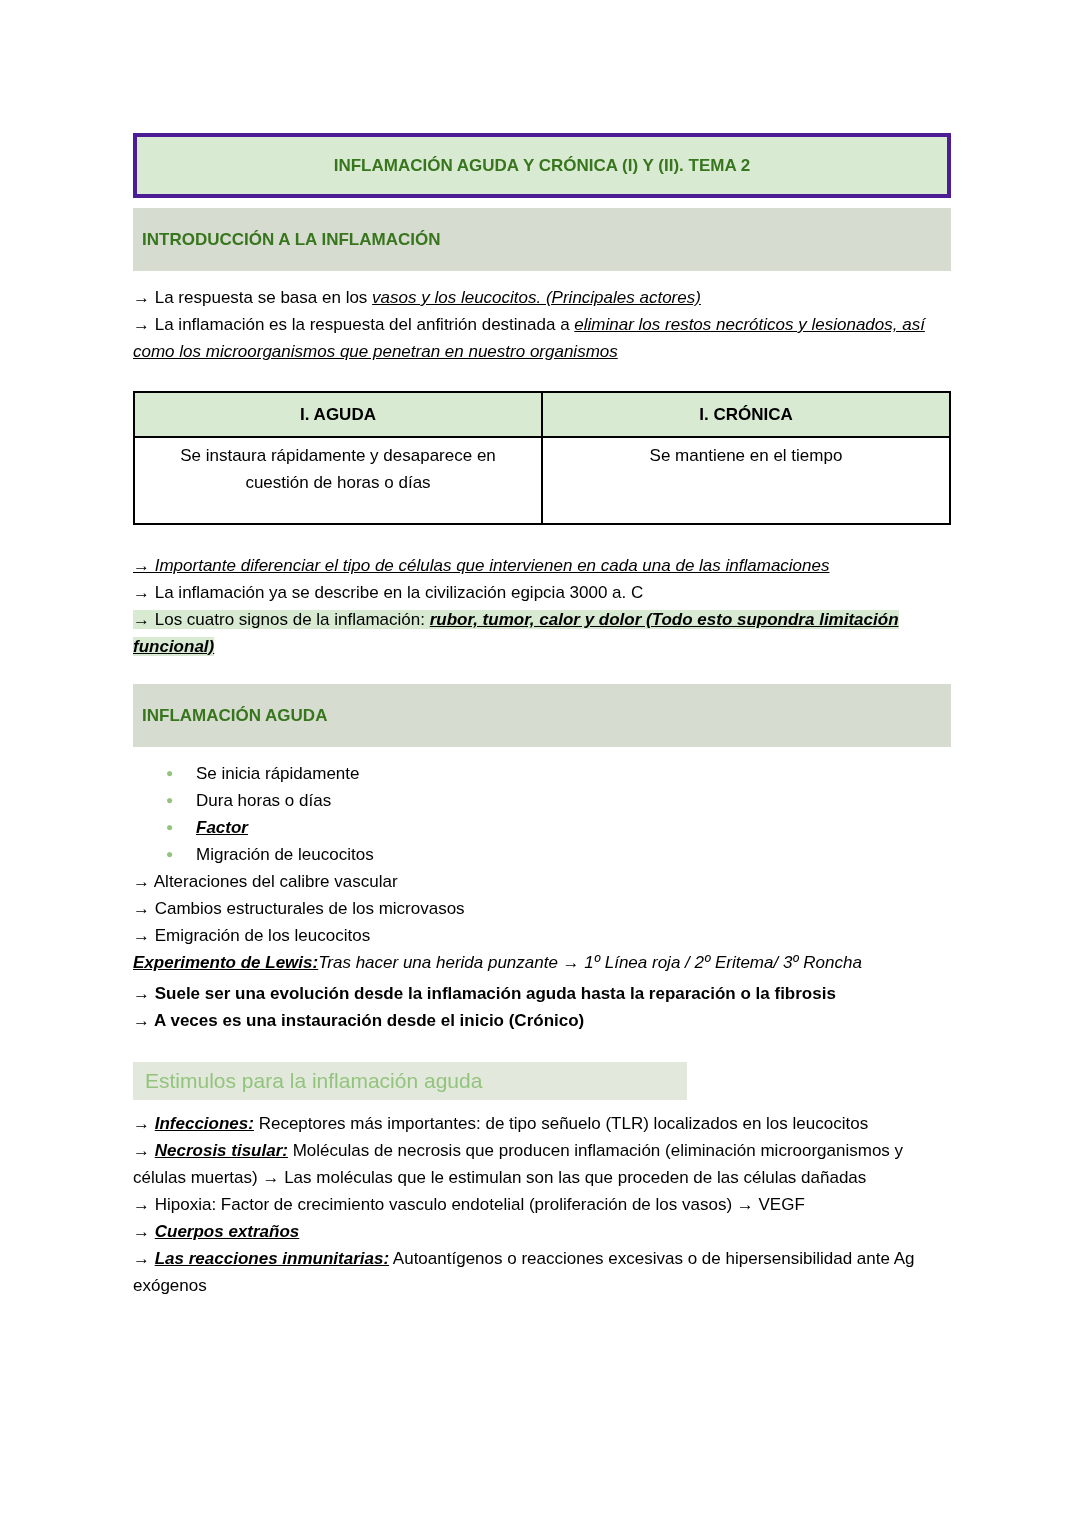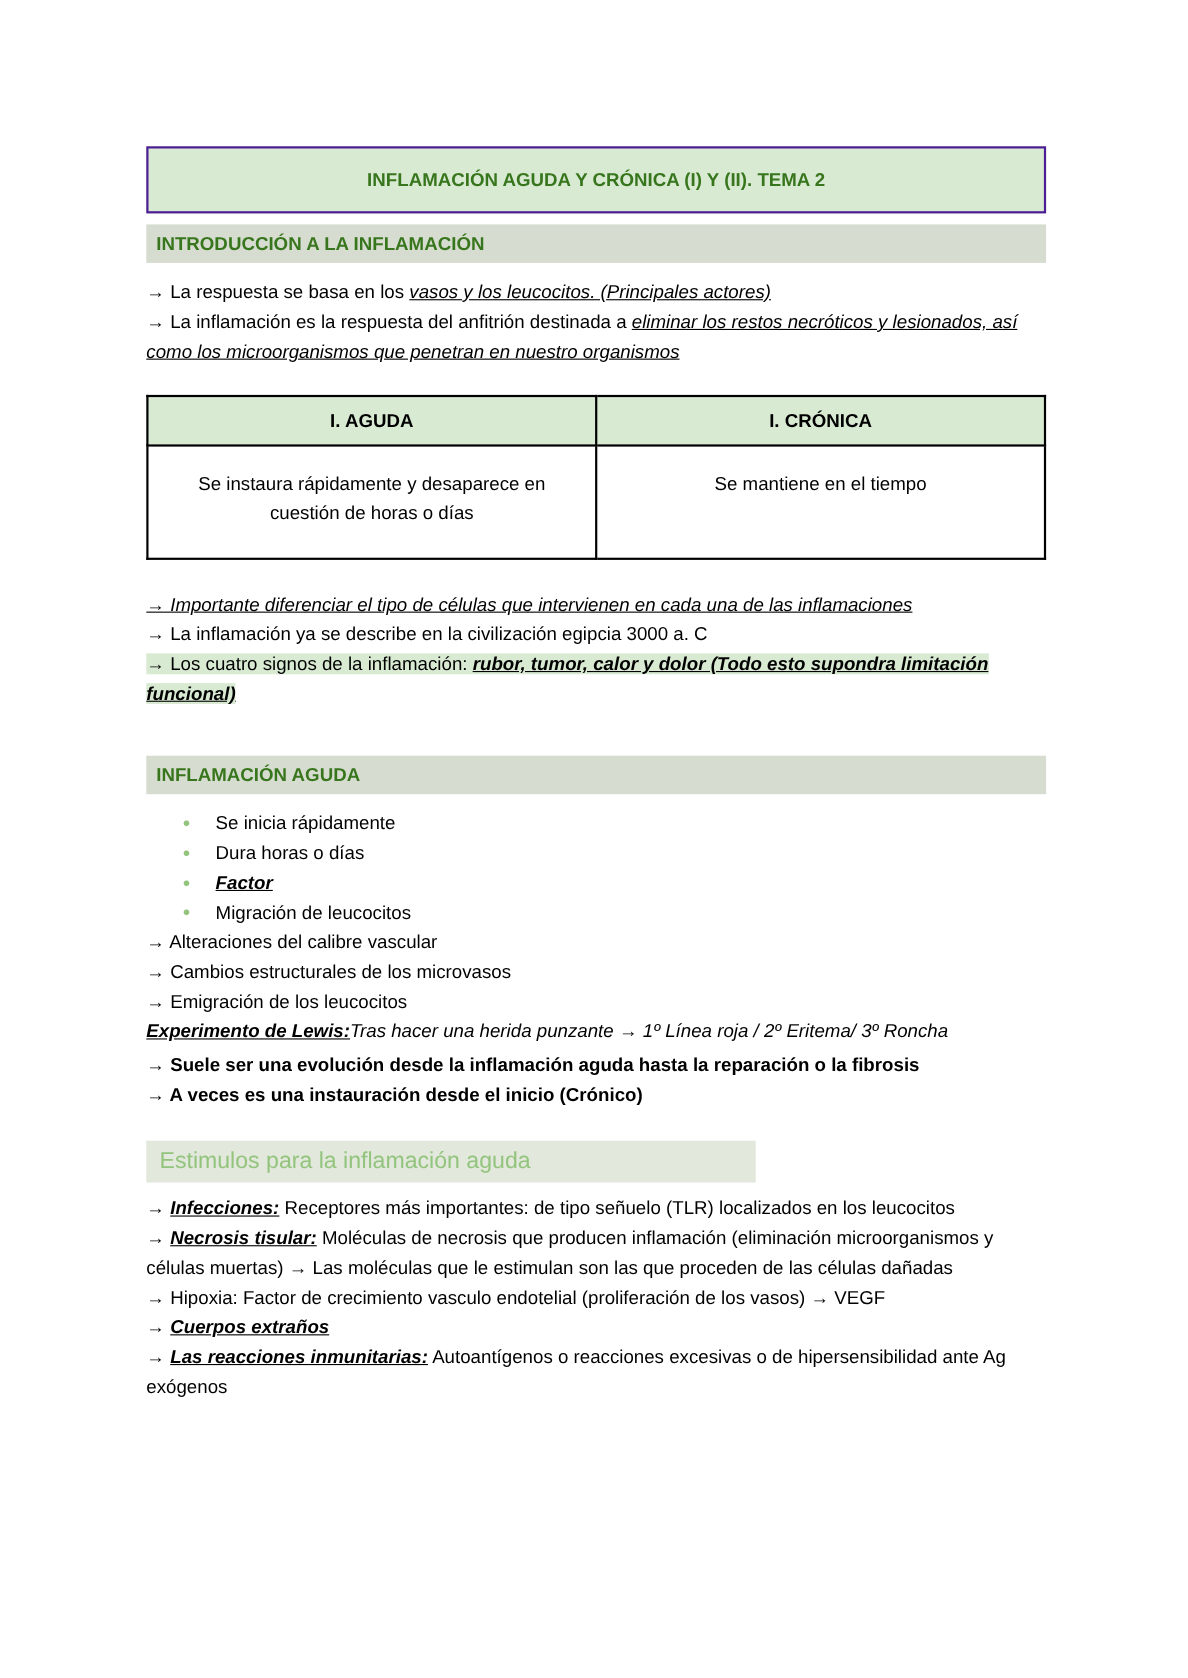--- a/index.html
+++ b/index.html
@@ -14,34 +14,34 @@
     color: #000000;
   }
   .page {
     position: absolute;
     left: 133px;
     top: 133px;
     width: 818px;
   }
   .title-box {
     background: #d9ead3;
-    border: 2px solid #4c1d95;
+    border: 4px solid #4c1d95;
     text-align: center;
     color: #38761d;
     font-weight: bold;
     font-size: 17px;
     padding: 15px 10px;
     margin-bottom: 10px;
   }
   .section-bar {
     background: #d7dcd1;
     color: #38761d;
     font-weight: bold;
     font-size: 17px;
-    padding: 4px 9px;
+    padding: 18px 9px;
     margin-bottom: 13px;
   }
   .estimulos-bar {
     background: #e2e8dc;
     color: #93c47d;
     font-size: 21px;
     line-height: 26px;
     padding: 6px 12px;
     width: 554px;
     margin: 28px 0 10px 0;
@@ -65,24 +65,24 @@
   }
   table.cmp th {
     background: #d9ead3;
     color: #000000;
     font-weight: bold;
     padding: 8px 6px;
   }
   table.cmp td {
     background: #ffffff;
     vertical-align: top;
-    padding: 20px 40px 27px 40px;
+    padding: 4px 40px 27px 40px;
   }
   .diff-block { margin-top: 27px; }
-  .aguda-bar { margin-top: 43px; }
+  .aguda-bar { margin-top: 24px; }
   ul.dots { list-style: none; margin: 7px 0 0 0; }
   ul.dots li {
     position: relative;
     padding-left: 63px;
   }
   ul.dots li::before {
     content: "●";
     position: absolute;
     left: 33px;
     top: 0;

